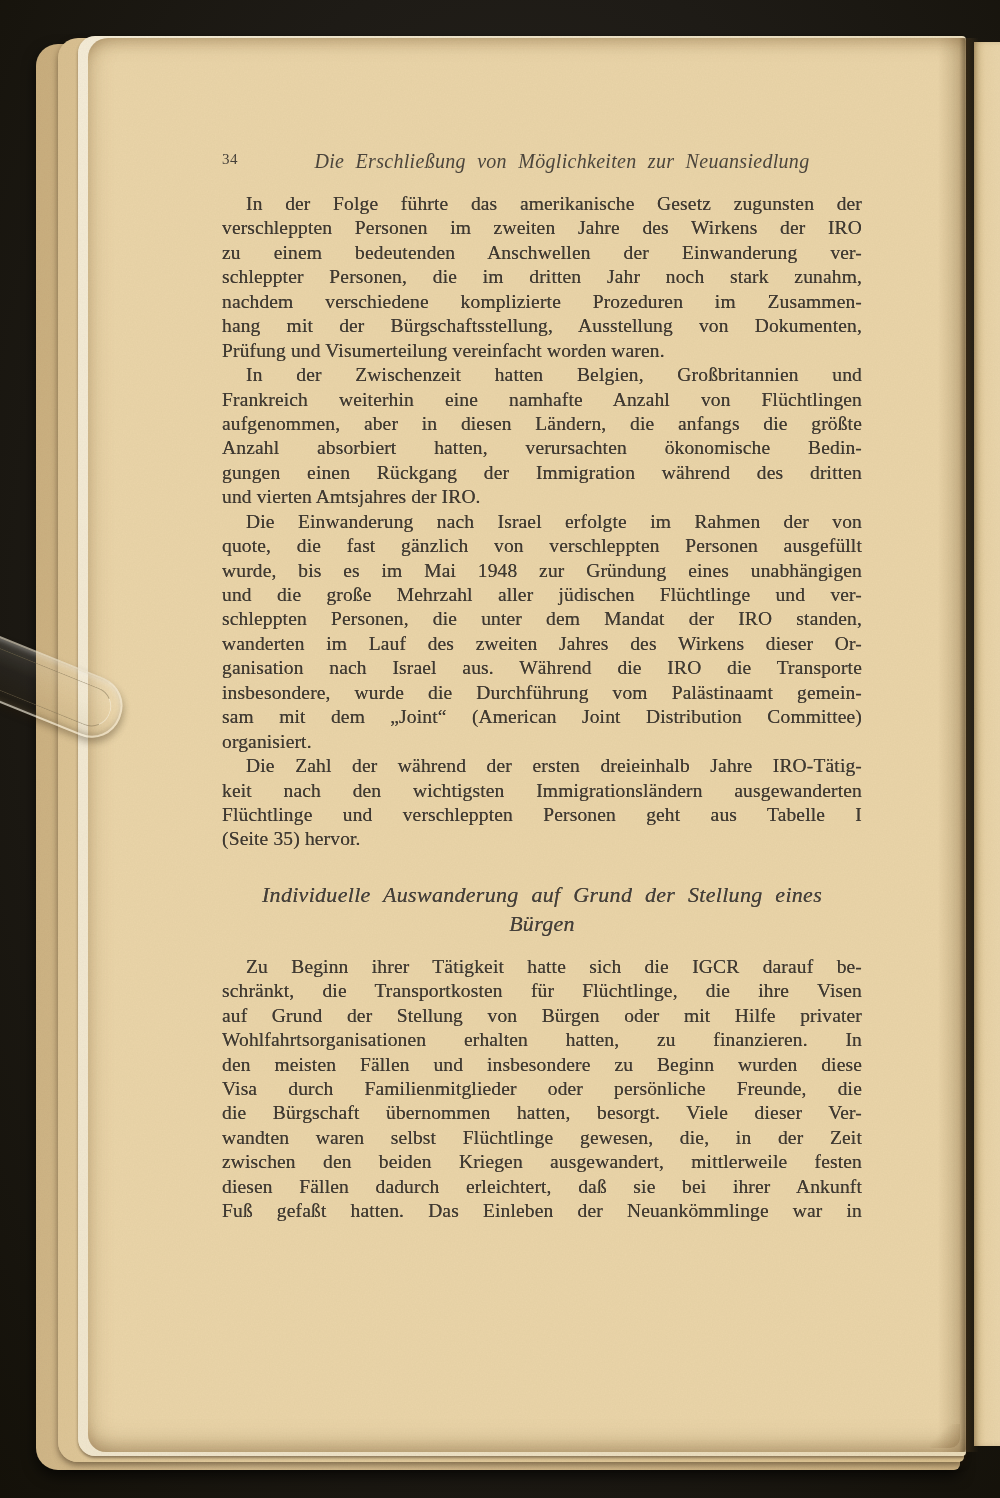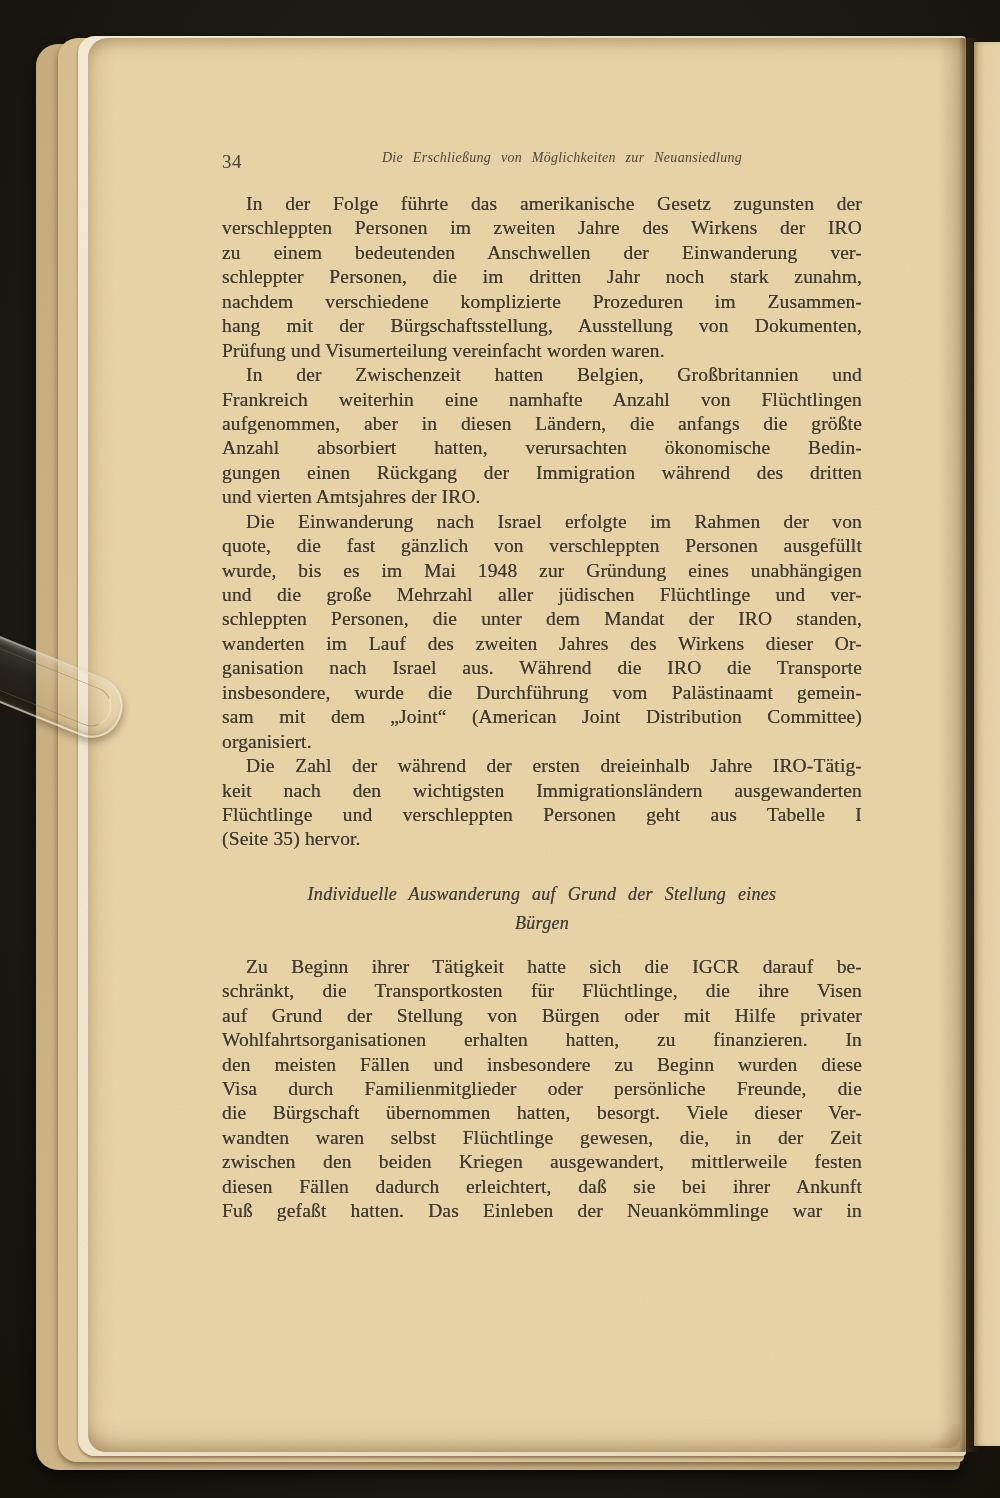--- a/index.html
+++ b/index.html
@@ -72,43 +72,43 @@
     content:"";position:absolute;inset:9px;border-radius:22px;
     border:1.5px solid rgba(130,115,86,.50);
     border-right-color:rgba(250,244,228,.55);
   }
   
   .running-head{
     position:absolute;left:222px;top:150px;width:640px;height:26px;
     color:#4b453c;
   }
   .page-number{
-    position:absolute;left:0;top:1px;font-size:19px;letter-spacing:.5px;color:#46413a;
+    position:absolute;left:0;top:1px;font-size:15px;letter-spacing:.5px;color:#46413a;
   }
   .head-title{
-    display:block;text-align:center;font-style:italic;font-size:14px;
+    display:block;text-align:center;font-style:italic;font-size:20px;
     word-spacing:6px;letter-spacing:.3px;padding-left:40px;color:#4c463d;
   }
   .text-column{
     position:absolute;left:222px;top:192px;width:640px;
     font-size:19.5px;color:#403a32;
     text-shadow:0 0 .5px rgba(64,58,50,.85);
   }
   .paragraph .line{
     line-height:24.45px;height:24.45px;
     text-align:justify;text-align-last:justify;
     letter-spacing:.15px;
   }
   .paragraph .line.indent{padding-left:24px;}
   .paragraph .line.no-stretch{text-align-last:left;}
   .heading{
     margin-top:28px;margin-bottom:17px;
     font-style:italic;text-align:center;
   }
-  .heading .line{line-height:29px;word-spacing:7px;letter-spacing:.3px;font-size:18px;color:#45403a;}
+  .heading .line{line-height:29px;word-spacing:7px;letter-spacing:.3px;font-size:22px;color:#45403a;}
   
   .grain{position:absolute;inset:0;opacity:.09;mix-blend-mode:multiply;pointer-events:none;}
 </style>
 </head>
 <body>
 
 <div class="stage">
 
   <div class="underpage-deep"></div>
   <div class="underpage-mid"></div>

